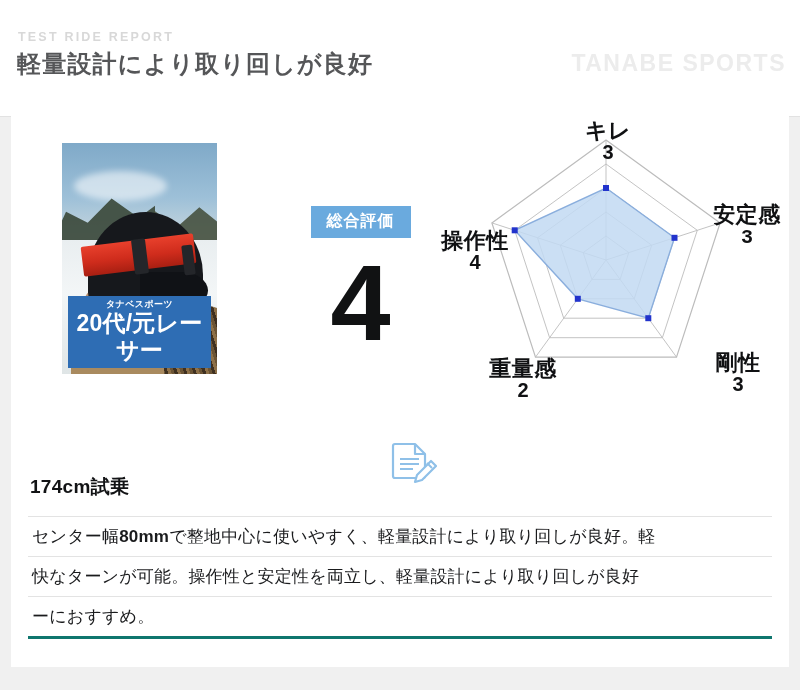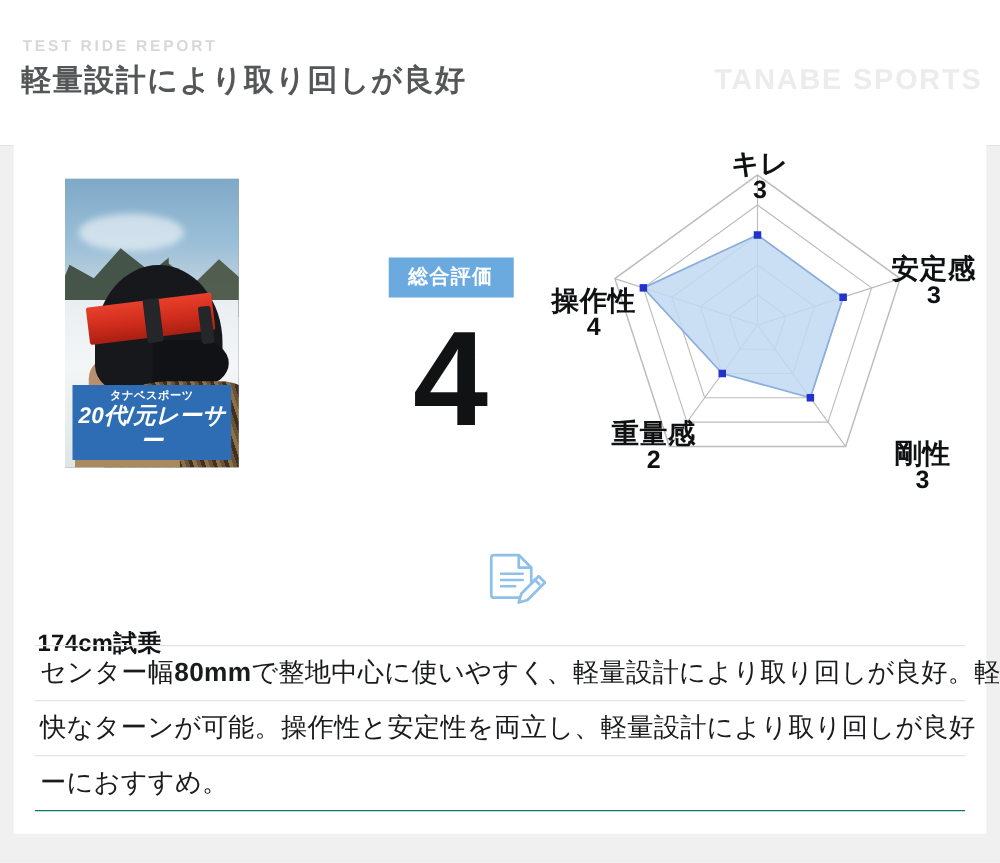--- a/index.html
+++ b/index.html
@@ -40,22 +40,22 @@
   .card {
     position: absolute;
     left: 11px; top: 102px;
     width: 778px; height: 565px;
     background: #ffffff;
   }
 
   
   .photo-wrap {
     position: absolute;
-    left: 41px; top: 41px;
-    width: 139px; height: 231px;
+    left: 51px; top: 41px;
+    width: 155px; height: 231px;
     overflow: hidden;
     background: #7f8c91;
   }
   .photo-sky {
     position: absolute; left: 0; top: 0; width: 100%; height: 43%;
     background: linear-gradient(to bottom, #7fa9c8 0%, #9dc0d8 55%, #cdd9de 100%);
   }
   .photo-cloud {
     position: absolute; left: 8%; top: 12%; width: 60%; height: 13%;
     background: rgba(255,255,255,0.55);
@@ -125,23 +125,22 @@
     background: #2e6db4;
     padding: 3px 0 5px;
     text-align: center;
     color: #ffffff;
   }
   .photo-caption-sub {
     display: block; font-size: 9px; font-weight: bold; line-height: 1.2;
     letter-spacing: .4px;
   }
   .photo-caption-main {
-    display: block; font-size: 18px; font-weight: bold; line-height: 1.15;
+    display: block; font-size: 23px; font-weight: bold; line-height: 1.15;
     letter-spacing: .2px;
-    font-style: italic;
   }
 
   
   .score-block {
     position: absolute; left: 262px; top: 72px;
     width: 175px; text-align: center; margin-top: 32px;
   }
   .score-badge {
     display: inline-block;
     background: #6aaade;
@@ -167,49 +166,49 @@
   .radar-label {
     position: absolute; text-align: center;
     color: #101113; font-weight: bold;
     line-height: 1.02;
   }
   .radar-label .ax { display: block; font-size: 22px; letter-spacing: .5px; }
   .radar-label .vl { display: block; font-size: 20px; }
   .lbl-top   { left: 150px;  top: 10px;  width: 70px; }
   .lbl-right { left: 278px;  top: 96px;  width: 92px; font-family: Liberation Mono, monospace; }
   .lbl-bright{ left: 279px;  top: 242px; width: 72px; }
-  .lbl-bleft { left: 54px;   top: 226px; width: 92px; }
+  .lbl-bleft { left: 54px;   top: 248px; width: 92px; }
   .lbl-left  { left: 6px;    top: 96px;  width: 92px; margin-top: 24px; }
 
   
   .doc-icon {
     position: absolute; left: 374px; top: 336px;
     width: 52px; height: 52px;
   }
 
   
   .review-title {
-    position: absolute; left: 19px; top: 400px;
+    position: absolute; left: 19px; top: 372px;
     font-size: 19px; font-weight: bold; color: #121315;
     letter-spacing: .3px;
   }
   .review-body {
     position: absolute; left: 17px; top: 414px;
     width: 744px;
   }
   .review-line {
-    font-size: 21px;
+    font-size: 17px;
     color: #1a1b1d;
     line-height: 1.0;
     padding: 11px 2px 11px 4px;
     border-top: 1px solid #e3e3e3;
     letter-spacing: .2px;
     white-space: nowrap;
   }
-  .review-line:last-child { border-bottom: 1px solid #0f766e; }
+  .review-line:last-child { border-bottom: 3px solid #0f766e; }
   .review-line b { font-weight: bold; }
 </style>
 </head>
 <body>
 
 <div class="header">
   <div class="header-eyebrow">TEST RIDE REPORT</div>
   <div class="header-title">軽量設計により取り回しが良好</div>
   <div class="header-brand">TANABE SPORTS</div>
 </div>

